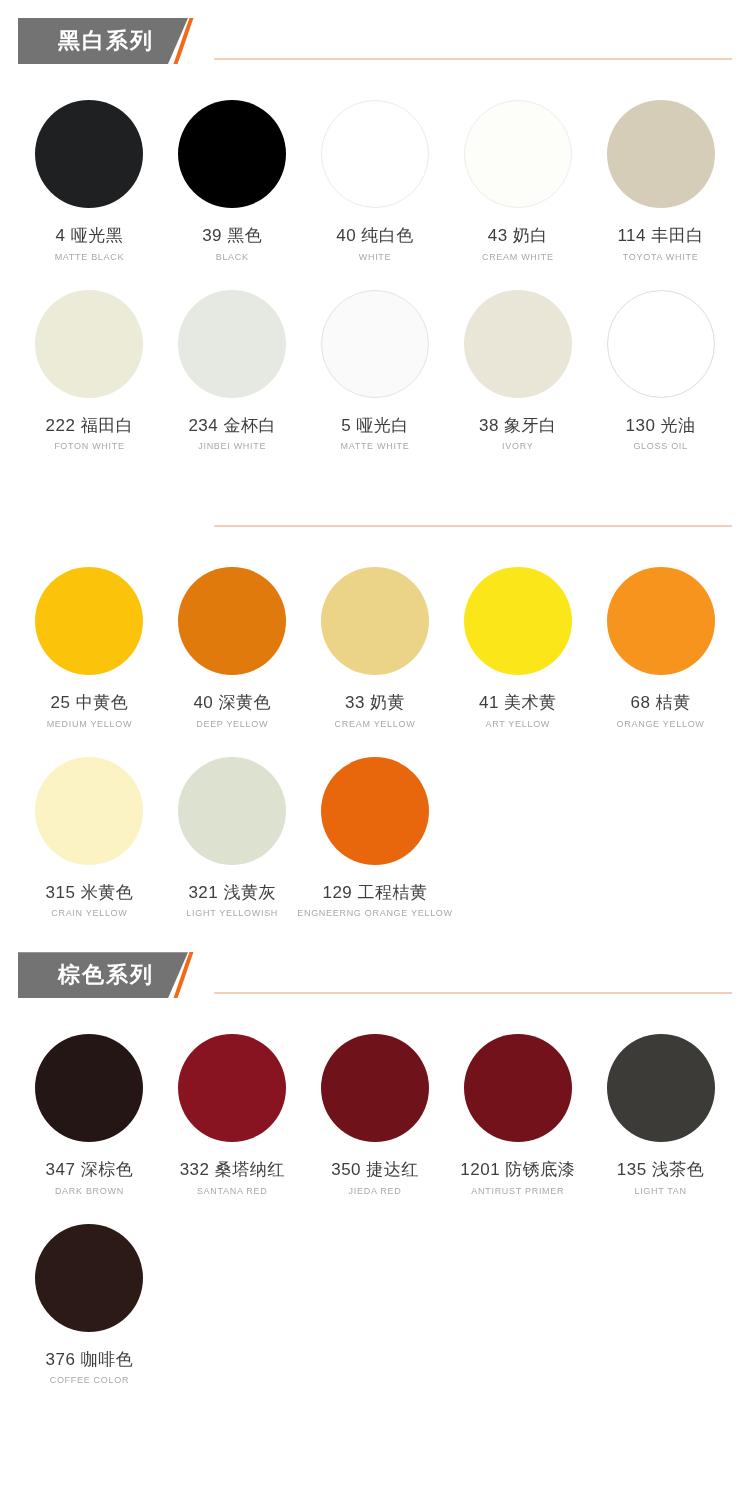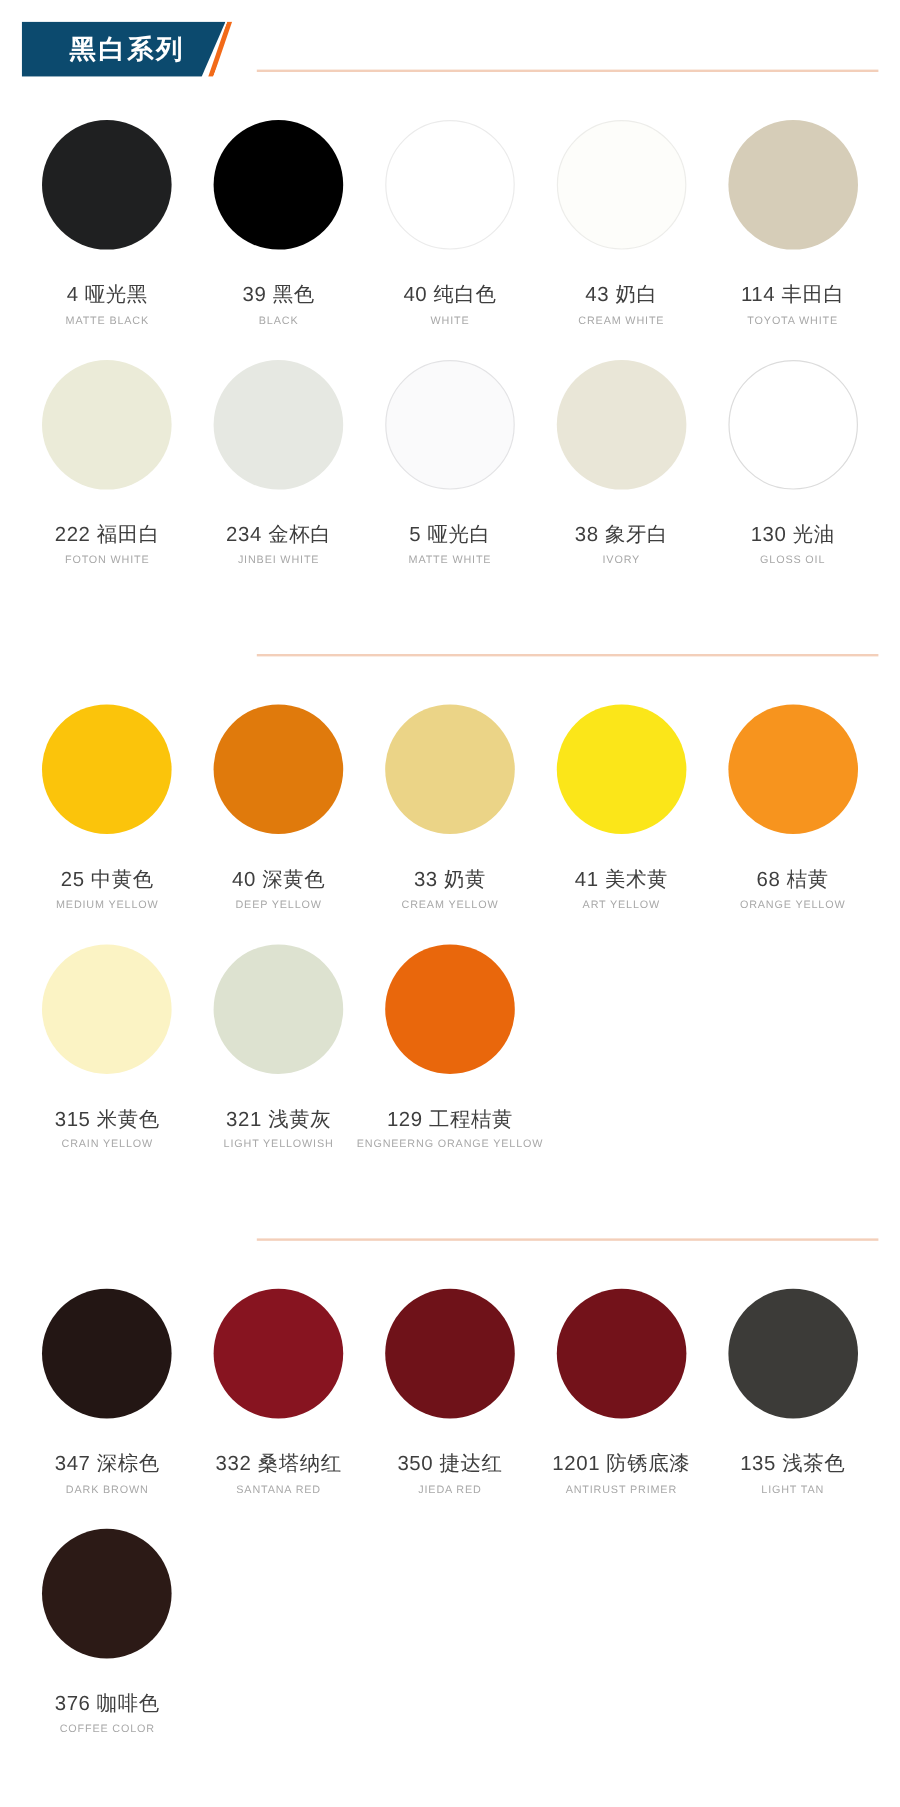--- a/index.html
+++ b/index.html
@@ -31,21 +31,21 @@
   }
   .banner-wrap {
     position: absolute;
     left: 18px;
     top: 0;
     height: 46px;
     display: flex;
     align-items: stretch;
   }
   .banner-main {
-    background: #0c4a6e;
+    background: #737373;
     height: 46px;
     padding: 0 34px 0 40px;
     display: flex;
     align-items: center;
     -webkit-clip-path: polygon(0 0, 100% 0, calc(100% - 20px) 100%, 0 100%);
     clip-path: polygon(0 0, 100% 0, calc(100% - 20px) 100%, 0 100%);
   }
   .banner-title {
     color: #ffffff;
     font-size: 22px;
@@ -97,21 +97,21 @@
     padding-top: 22px;
     padding-bottom: 6px;
   }
   .swatch-dot {
     width: 108px;
     height: 108px;
     border-radius: 50%;
     box-sizing: border-box;
   }
   .swatch-name {
-    margin-top: 28px;
+    margin-top: 18px;
     font-size: 17px;
     color: #3e3e3e;
     line-height: 1.15;
     white-space: nowrap;
     letter-spacing: 0.5px;
   }
   .swatch-en {
     margin-top: 6px;
     font-size: 9px;
     color: #a8a8a8;
@@ -236,20 +236,26 @@
         <div class="swatch-name">129 工程桔黄</div>
         <div class="swatch-en">ENGNEERNG ORANGE YELLOW</div>
       </div>
       <div class="swatch-cell"></div>
       <div class="swatch-cell"></div>
     </div>
   </div>
 
   <div class="section" style="margin-top:28px;">
     <div class="section-header">
+      <div class="banner-wrap">
+        <div class="banner-main">
+          <span class="banner-title">棕色系列</span>
+        </div>
+        <div class="banner-slash"></div>
+      </div>
       <div class="header-rule" style="left: 214px; width: 518px;"></div>
     </div>
     <div class="swatch-grid">
       <div class="swatch-cell">
         <div class="swatch-dot" style="background: rgb(35, 22, 20); border: none;"></div>
         <div class="swatch-name">347 深棕色</div>
         <div class="swatch-en">DARK BROWN</div>
       </div>
       <div class="swatch-cell">
         <div class="swatch-dot" style="background: rgb(135, 20, 32); border: none;"></div>

